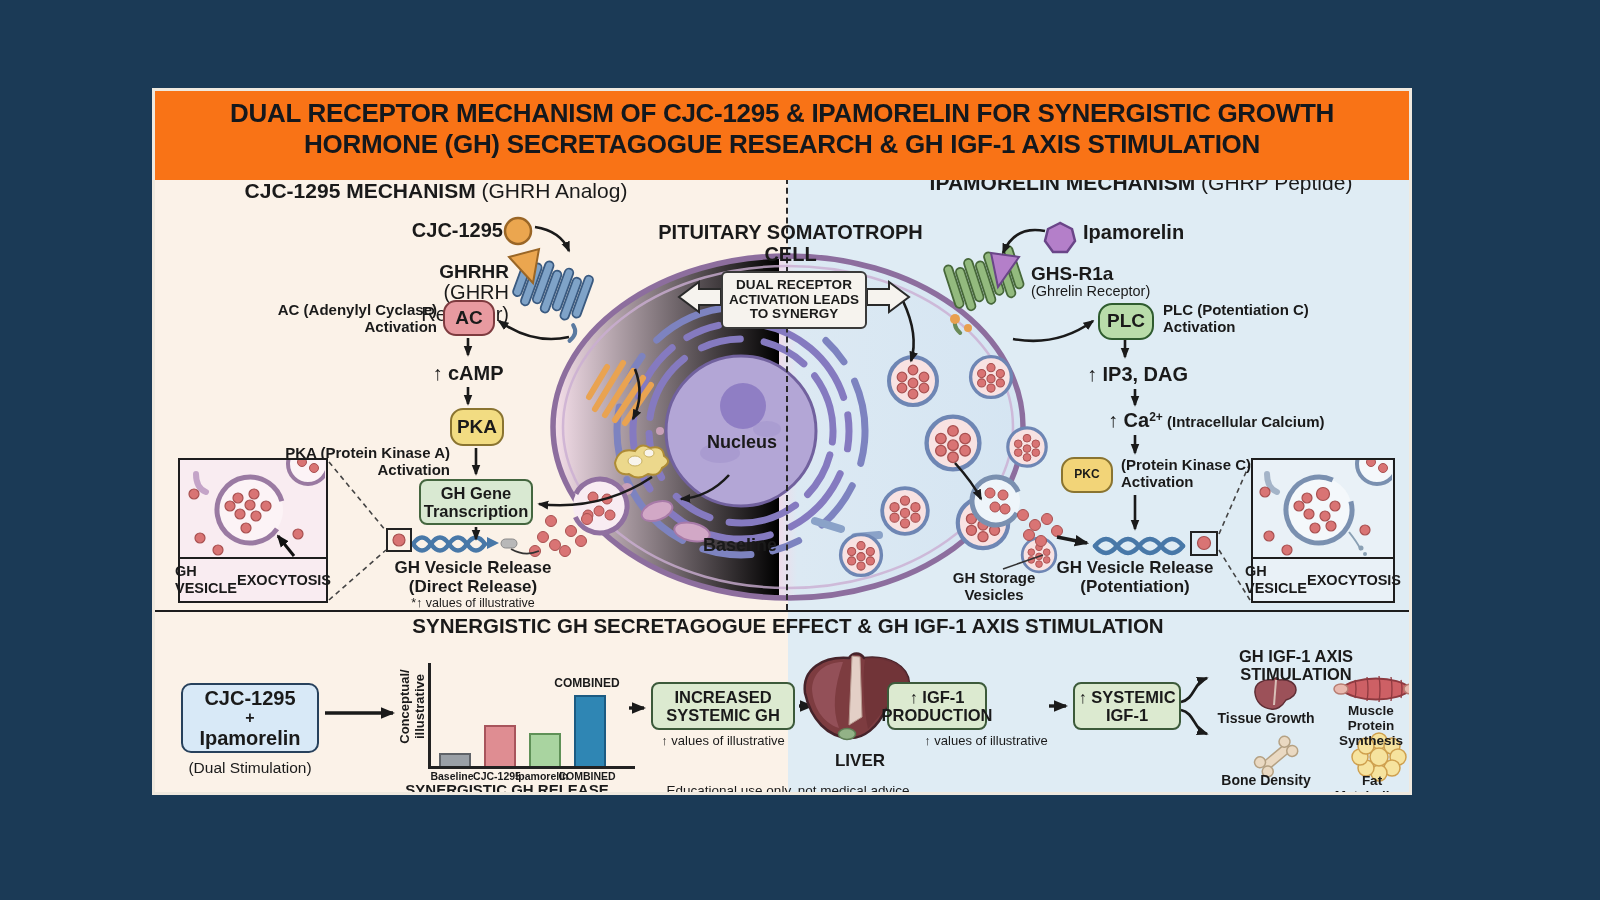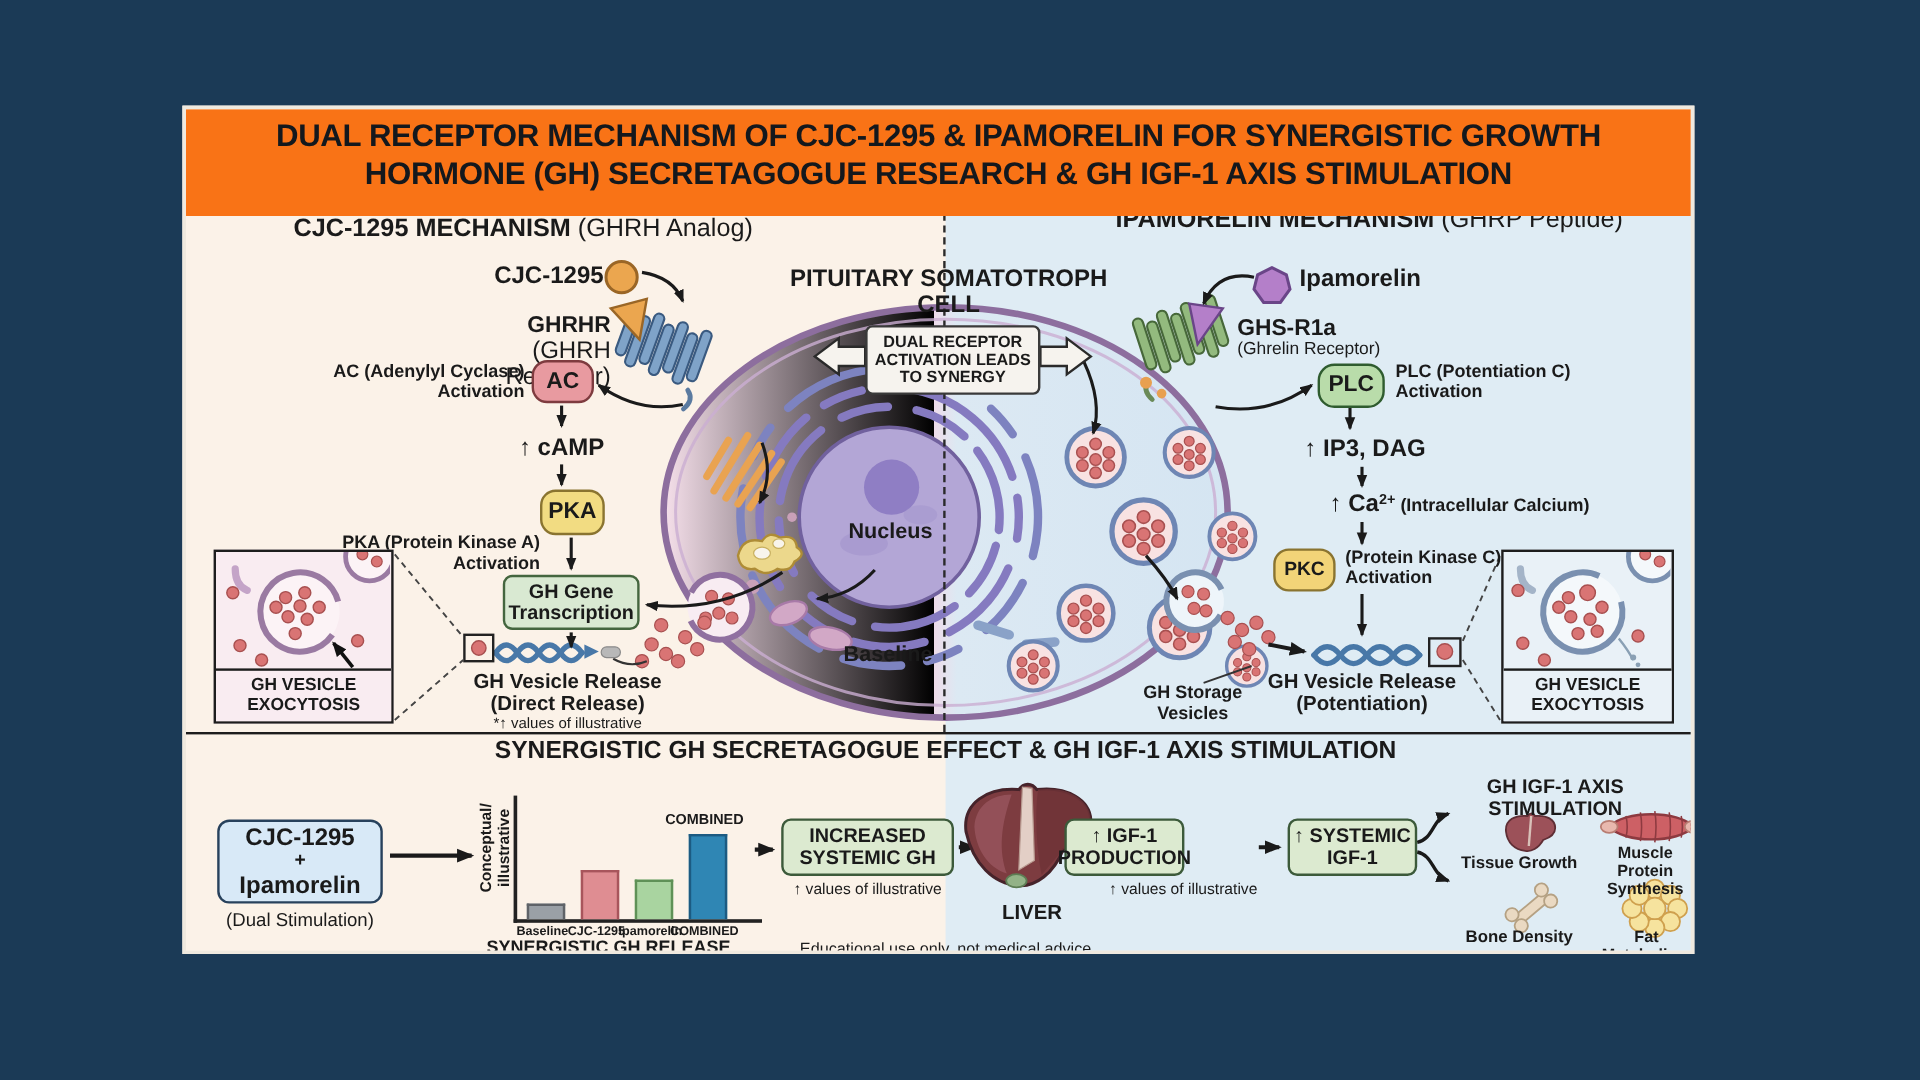--- a/index.html
+++ b/index.html
@@ -15,21 +15,21 @@
   .art{position:absolute;left:0;top:0;z-index:1;}
   .divider{position:absolute;left:631px;top:77px;height:442px;border-left:2.5px dashed #2a2a2a;z-index:2;}
   .bandline{position:absolute;left:0;top:519px;width:1254px;border-top:2.5px solid #1d1d1d;z-index:2;}
   .t{position:absolute;color:#1a1a1a;line-height:1.12;z-index:3;}
   .b{font-weight:bold;}
   .ctr{text-align:center;} .rgt{text-align:right;} .lft{text-align:left;}
   .box{position:absolute;display:flex;flex-direction:column;align-items:center;justify-content:center;
        font-weight:bold;text-align:center;color:#1a1a1a;z-index:3;box-sizing:border-box;line-height:1.1;}
   .inset{position:absolute;border:2.5px solid #1d1d1d;z-index:3;box-sizing:border-box;}
   .inset .band{position:absolute;left:0;right:0;bottom:0;height:42px;border-top:2.5px solid #1d1d1d;
-       display:flex;flex-direction:column;align-items:center;justify-content:center;
+       display:flex;flex-direction:row;align-items:center;justify-content:center;
        font-weight:bold;font-size:14.5px;line-height:1.15;color:#1a1a1a;}
   .inset svg{position:absolute;left:0;top:0;}
   .plot{position:absolute;left:273px;top:572px;width:196px;height:103px;border-left:3px solid #222;
        border-bottom:3px solid #222;display:flex;align-items:flex-end;gap:13px;padding-left:8px;z-index:3;}
   .bar{width:32px;border:2px solid #333;border-bottom:none;box-sizing:border-box;}
   .ylab{position:absolute;left:206px;top:601px;width:104px;text-align:center;font-size:13px;
        font-weight:bold;transform:rotate(-90deg);line-height:1.12;z-index:3;color:#1a1a1a;}
   .xlab{position:absolute;font-size:10.5px;font-weight:bold;text-align:center;z-index:3;color:#1a1a1a;}
   sup{font-size:12px;font-weight:bold;}
 </style>
@@ -386,21 +386,21 @@
     <span style="display:block">PLC (Potentiation C)</span>
     <span style="display:block">Activation</span>
   </div>
 
   <div class="t ctr b" style="left:920px;top:272px;width:125px;font-size:20px;">↑ IP3, DAG</div>
 
   <div class="t lft" style="left:953px;top:318px;width:280px;">
     <span class="b" style="font-size:20px;">↑ Ca</span><sup>2+</sup><span class="b" style="font-size:15px;"> (Intracellular Calcium)</span>
   </div>
 
-  <div class="box" style="left:906px;top:366px;width:52px;height:36px;border-radius:13px;background:#f2d478;border:2.5px solid #8a7430;font-size:16px;">
+  <div class="box" style="left:906px;top:366px;width:52px;height:36px;border-radius:13px;background:#f2d478;border:2.5px solid #8a7430;font-size:12px;">
         <span>PKC</span>
       </div>
   <div class="t lft b" style="left:966px;top:366px;width:170px;font-size:15px;">
     <span style="display:block">(Protein Kinase C)</span>
     <span style="display:block">Activation</span>
   </div>
 
   <div class="t ctr" style="left:890px;top:467px;width:180px;">
     <span class="b" style="display:block;font-size:17px;">GH Vesicle Release</span>
     <span class="b" style="display:block;font-size:17px;">(Potentiation)</span>

